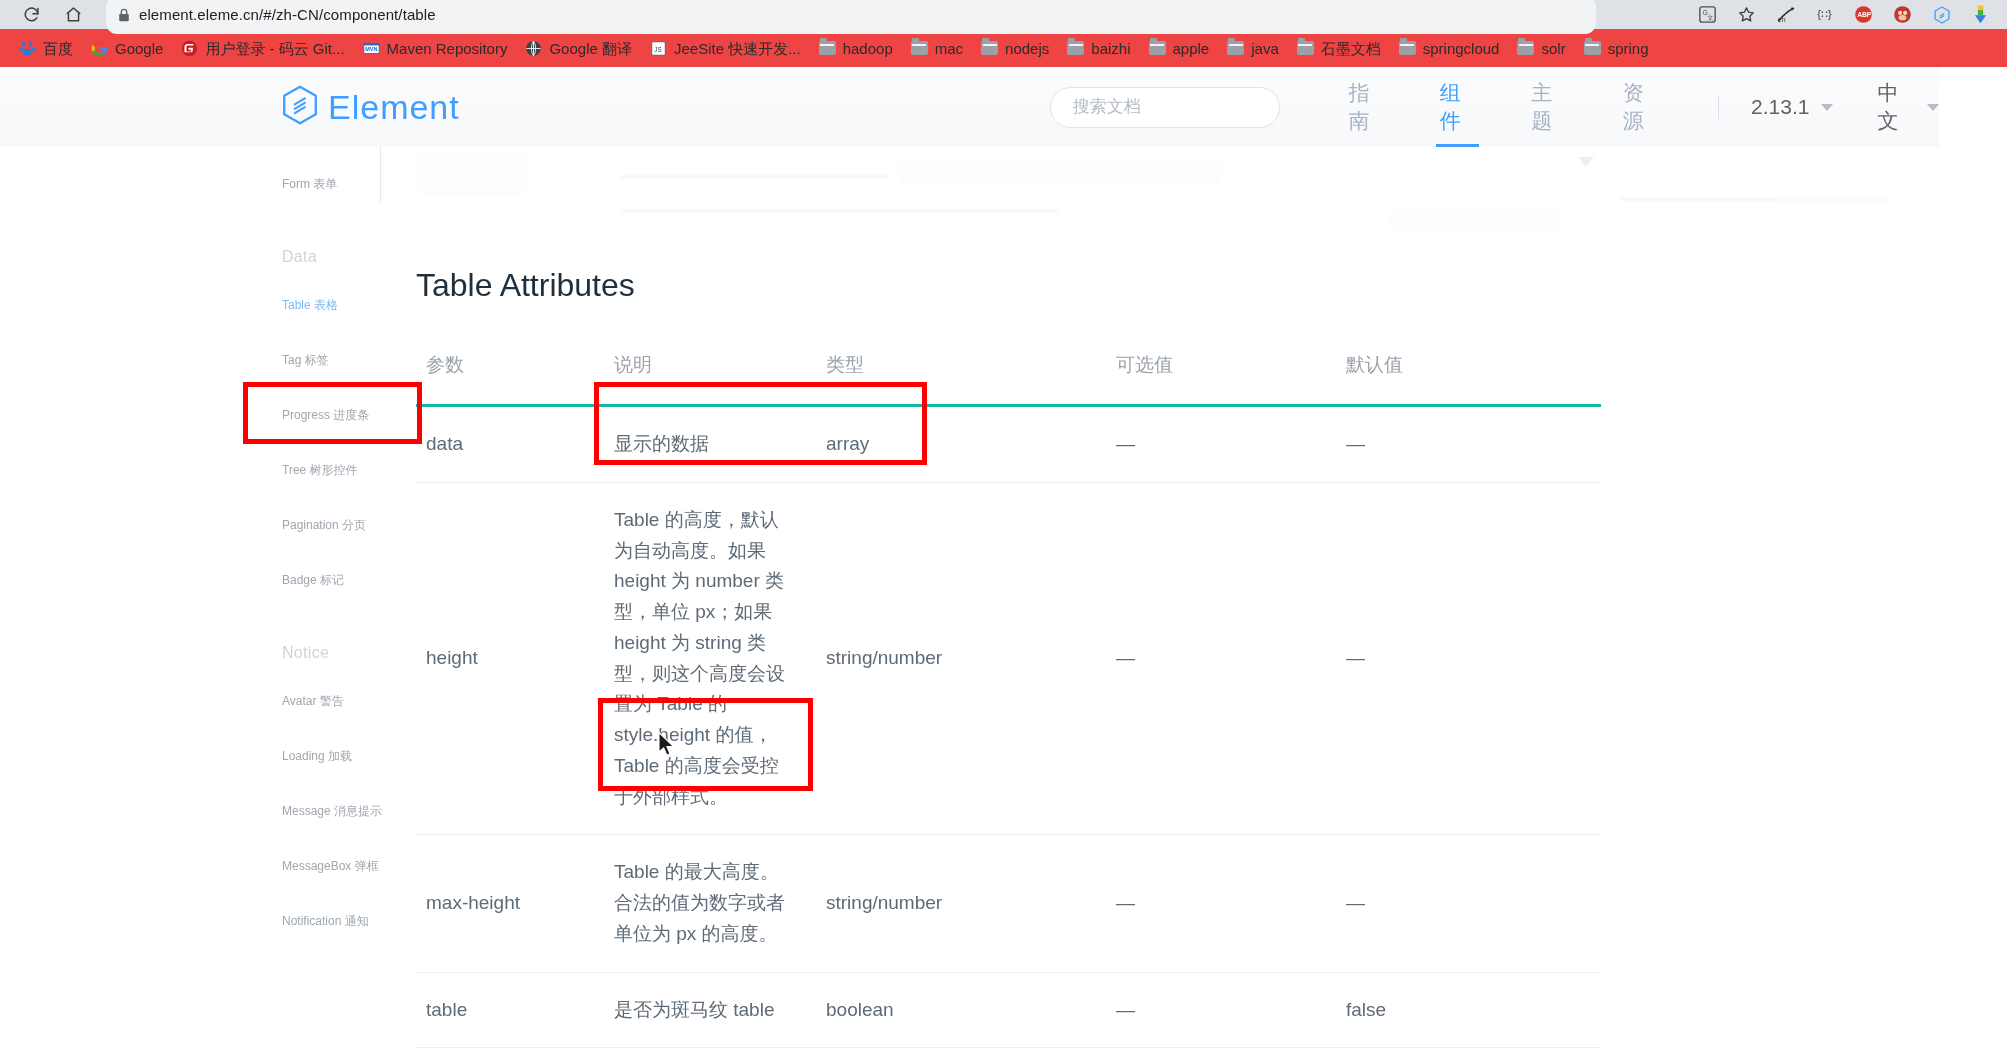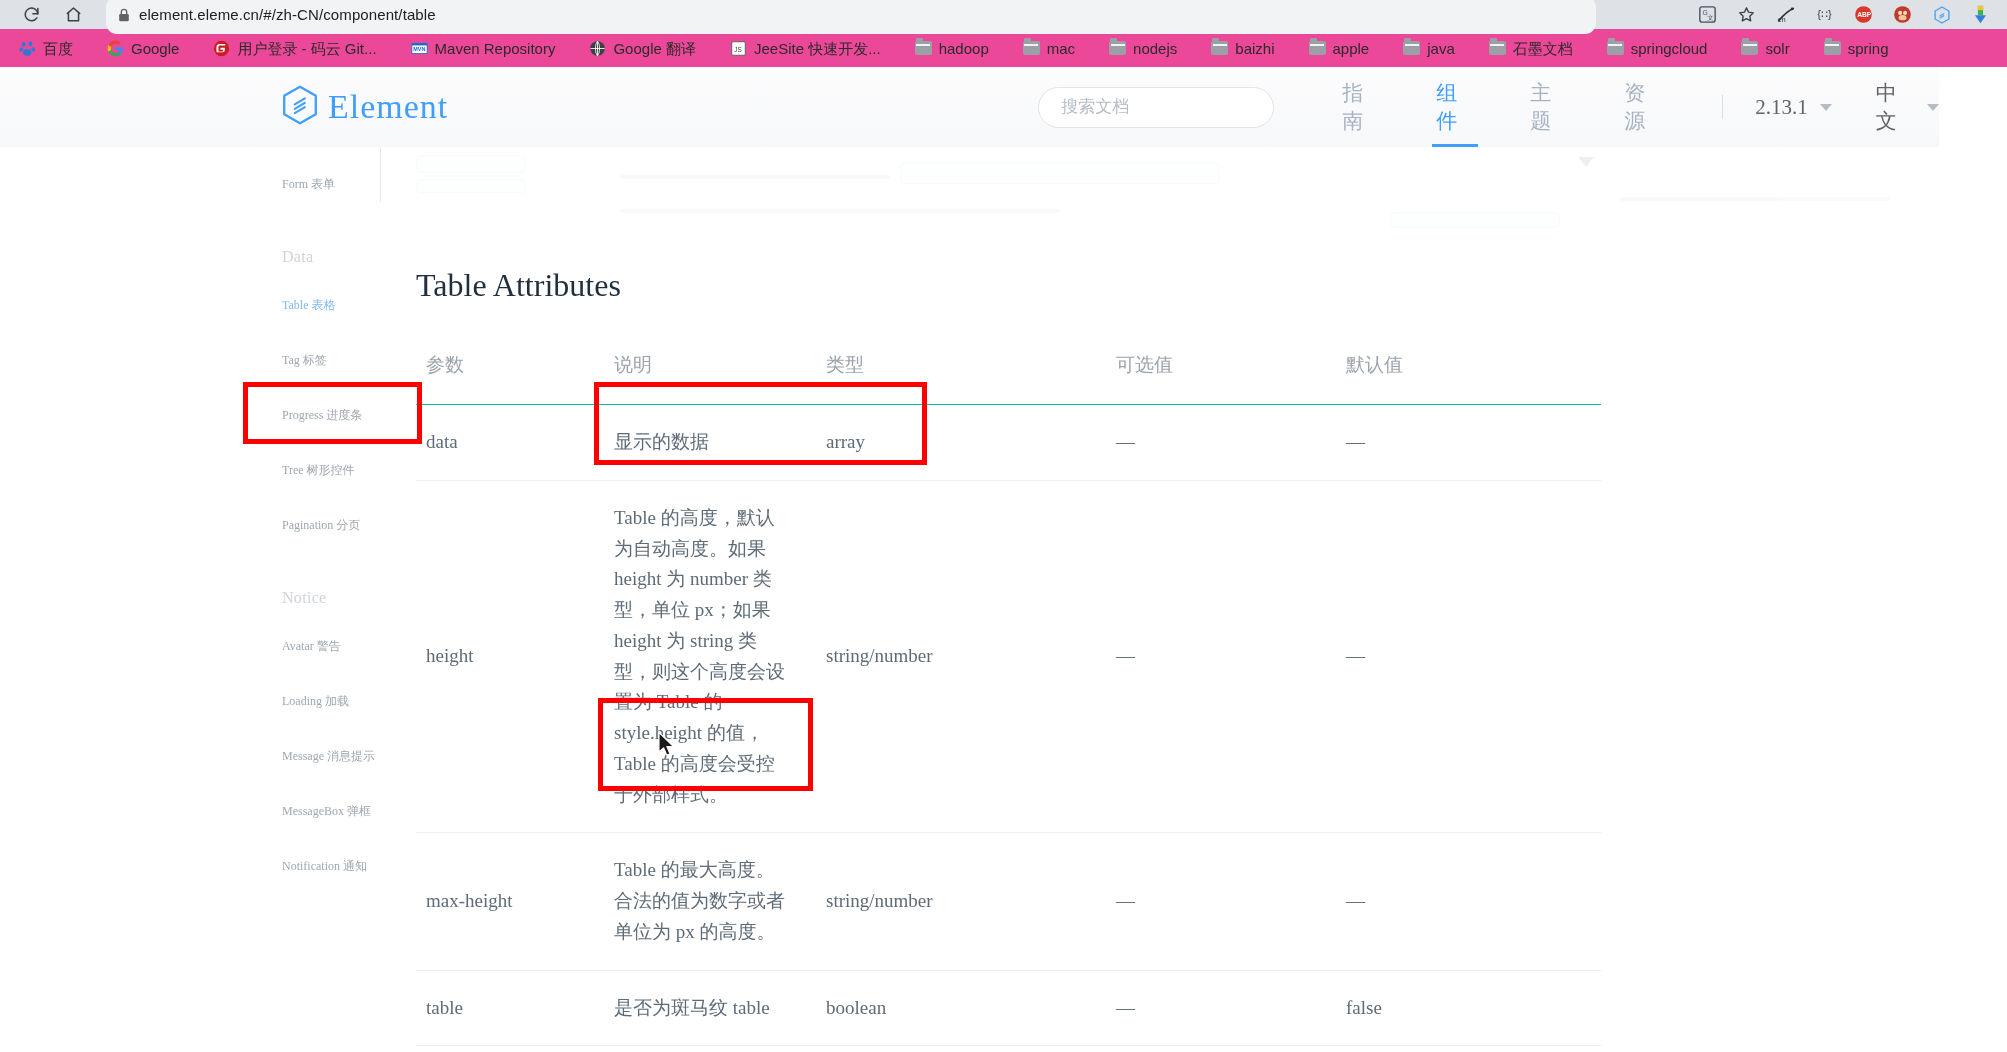--- a/index.html
+++ b/index.html
@@ -57,25 +57,25 @@
   .ext-icon {
     width: 21px; height: 21px;
     display: flex; align-items: center; justify-content: center;
     font-size: 11px;
     color: #3c4043;
   }
 
   
   .bookmark-row {
     height: 38px;
-    background: #ec4899;
+    background: #ef4444;
     display: flex;
     align-items: center;
     padding: 0 10px;
-    gap: 16px;
+    gap: 0;
     overflow: hidden;
     white-space: nowrap;
   }
   .bookmark {
     display: flex; align-items: center; gap: 7px;
     padding: 3px 9px;
     border-radius: 4px;
     font-size: 15px;
     color: #2b2b2b;
     flex: 0 0 auto;
@@ -101,21 +101,20 @@
     background: #f1f3f4;
   }
 
   
   #page {
     position: relative;
     width: 1939px;
     height: 985px;
     background: #fff;
     overflow: hidden;
-    font-family: Liberation Serif, serif;
   }
 
   
   .site-header {
     height: 80px;
     background: linear-gradient(180deg,#fcfcfd 0%, #f7f8fa 100%);
     display: flex;
     align-items: center;
     position: relative;
   }
@@ -262,21 +261,21 @@
     margin: 48px 0 0 36px;
     border-collapse: collapse;
     table-layout: fixed;
   }
   table.attr-table th {
     font-size: 19px;
     color: #9aa2ab;
     font-weight: 400;
     text-align: left;
     padding: 0 0 26px 10px;
-    border-bottom: 1px solid #14b8a6;
+    border-bottom: 3px solid #14b8a6;
   }
   table.attr-table td {
     font-size: 19px;
     color: #5e6b77;
     padding: 22px 24px 22px 10px;
     border-bottom: 1px solid #eceef1;
     vertical-align: middle;
     line-height: 1.62;
     word-break: break-word;
   }
@@ -553,20 +552,21 @@
   <div class="content-area">
 
     <nav class="sidebar">
       <div class="side-item">Form 表单</div>
       <div class="side-group-label">Data</div>
       <div class="side-item active">Table 表格</div>
       <div class="side-item">Tag 标签</div>
       <div class="side-item">Progress 进度条</div>
       <div class="side-item">Tree 树形控件</div>
       <div class="side-item">Pagination 分页</div>
+      <div class="side-item">Badge 标记</div>
       <div class="side-group-label">Notice</div>
       <div class="side-item">Avatar 警告</div>
       <div class="side-item">Loading 加载</div>
       <div class="side-item">Message 消息提示</div>
       <div class="side-item">MessageBox 弹框</div>
       <div class="side-item">Notification 通知</div>
     </nav>
 
     <main class="doc-main">
 

